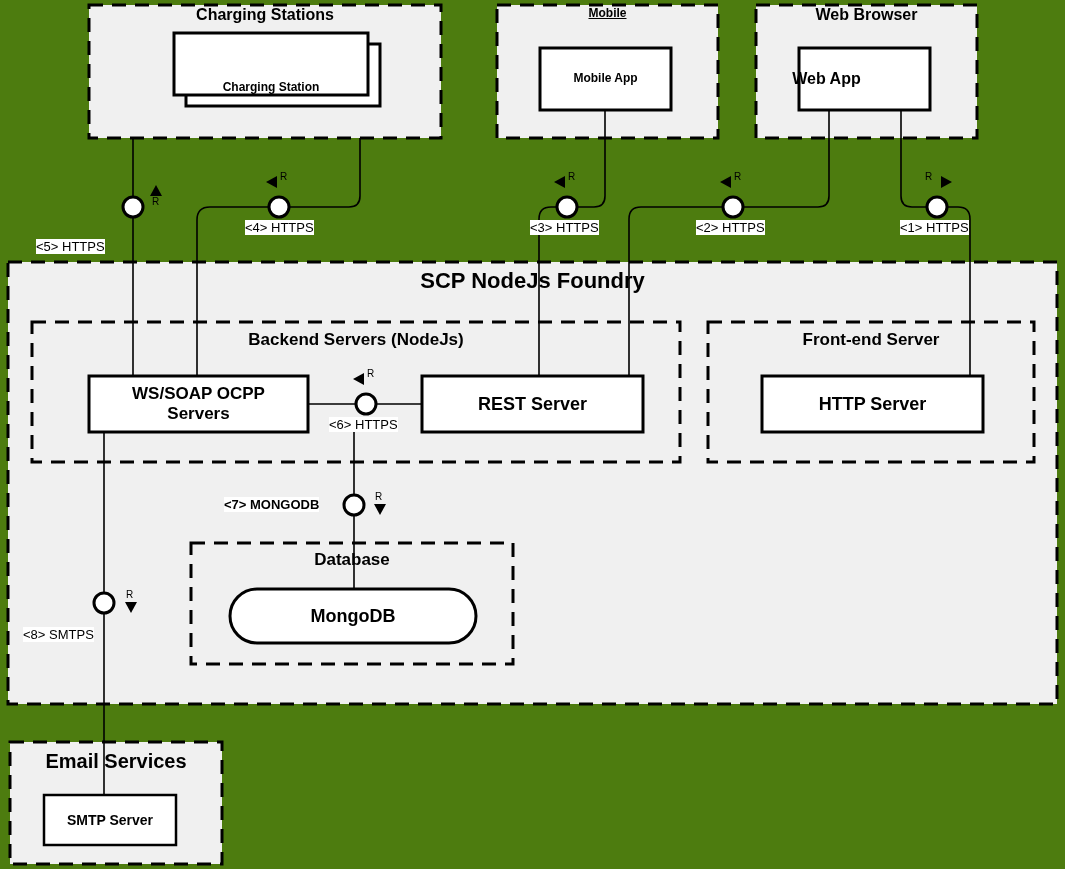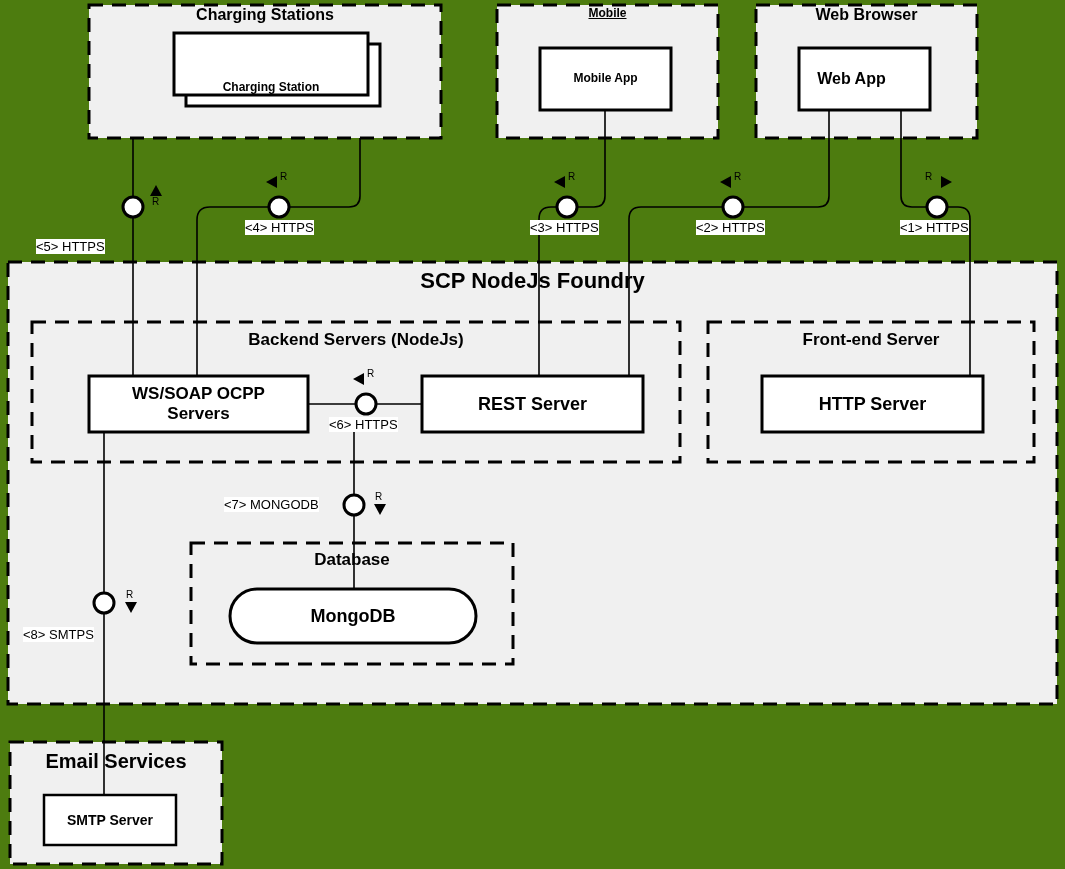--- a/index.html
+++ b/index.html
@@ -161,21 +161,21 @@
   <div class="grp-title" style="left:708px; top:330px; width:326px; font-size:17px;">Front-end Server</div>
 
   <div class="grp-title" style="left:191px; top:550px; width:322px; font-size:17px;">Database</div>
 
   <div class="grp-title" style="left:10px; top:750px; width:212px; font-size:20px;">Email Services</div>
 
   <div class="node-label" style="left:174px; top:33px; width:194px; height:62px; font-size:12px;margin-top:24px;">Charging Station</div>
 
   <div class="node-label" style="left:540px; top:48px; width:131px; height:62px; font-size:12px;">Mobile App</div>
 
-  <div class="node-label" style="left:786px; top:48px; width:131px; height:62px; font-size:16px;">Web App</div>
+  <div class="node-label" style="left:761px; top:48px; width:131px; height:62px; font-size:16px;">Web App</div>
 
   <div class="node-label" style="left:422px; top:376px; width:221px; height:56px; font-size:18px;">REST Server</div>
 
   <div class="node-label" style="left:89px; top:376px; width:219px; height:56px; font-size:17px; flex-direction:column;">
     <span>WS/SOAP OCPP</span>
     <span>Servers</span>
   </div>
 
   <div class="node-label" style="left:762px; top:376px; width:221px; height:56px; font-size:18px;">HTTP Server</div>
 
@@ -188,21 +188,21 @@
   <div class="conn-label" style="left:245px; top:220px;">&lt;4&gt; HTTPS</div>
 
   <div class="conn-label" style="left:530px; top:220px;">&lt;3&gt; HTTPS</div>
 
   <div class="conn-label" style="left:696px; top:220px;">&lt;2&gt; HTTPS</div>
 
   <div class="conn-label" style="left:900px; top:220px;">&lt;1&gt; HTTPS</div>
 
   <div class="conn-label" style="left:329px; top:417px;">&lt;6&gt; HTTPS</div>
 
-  <div class="conn-label" style="left:224px; top:497px;">&lt;7&gt; MONGODB</div>
+  <div class="conn-label" style="left:224px; top:497px;font-weight:bold;">&lt;7&gt; MONGODB</div>
 
   <div class="conn-label" style="left:23px; top:595px;margin-top:32px;">&lt;8&gt; SMTPS</div>
 
   <div class="rmark" style="left:152px; top:196px;">R</div>
   <div class="rmark" style="left:280px; top:171px;">R</div>
   <div class="rmark" style="left:568px; top:171px;">R</div>
   <div class="rmark" style="left:734px; top:171px;">R</div>
   <div class="rmark" style="left:925px; top:171px;">R</div>
   <div class="rmark" style="left:367px; top:368px;">R</div>
   <div class="rmark" style="left:375px; top:491px;">R</div>

